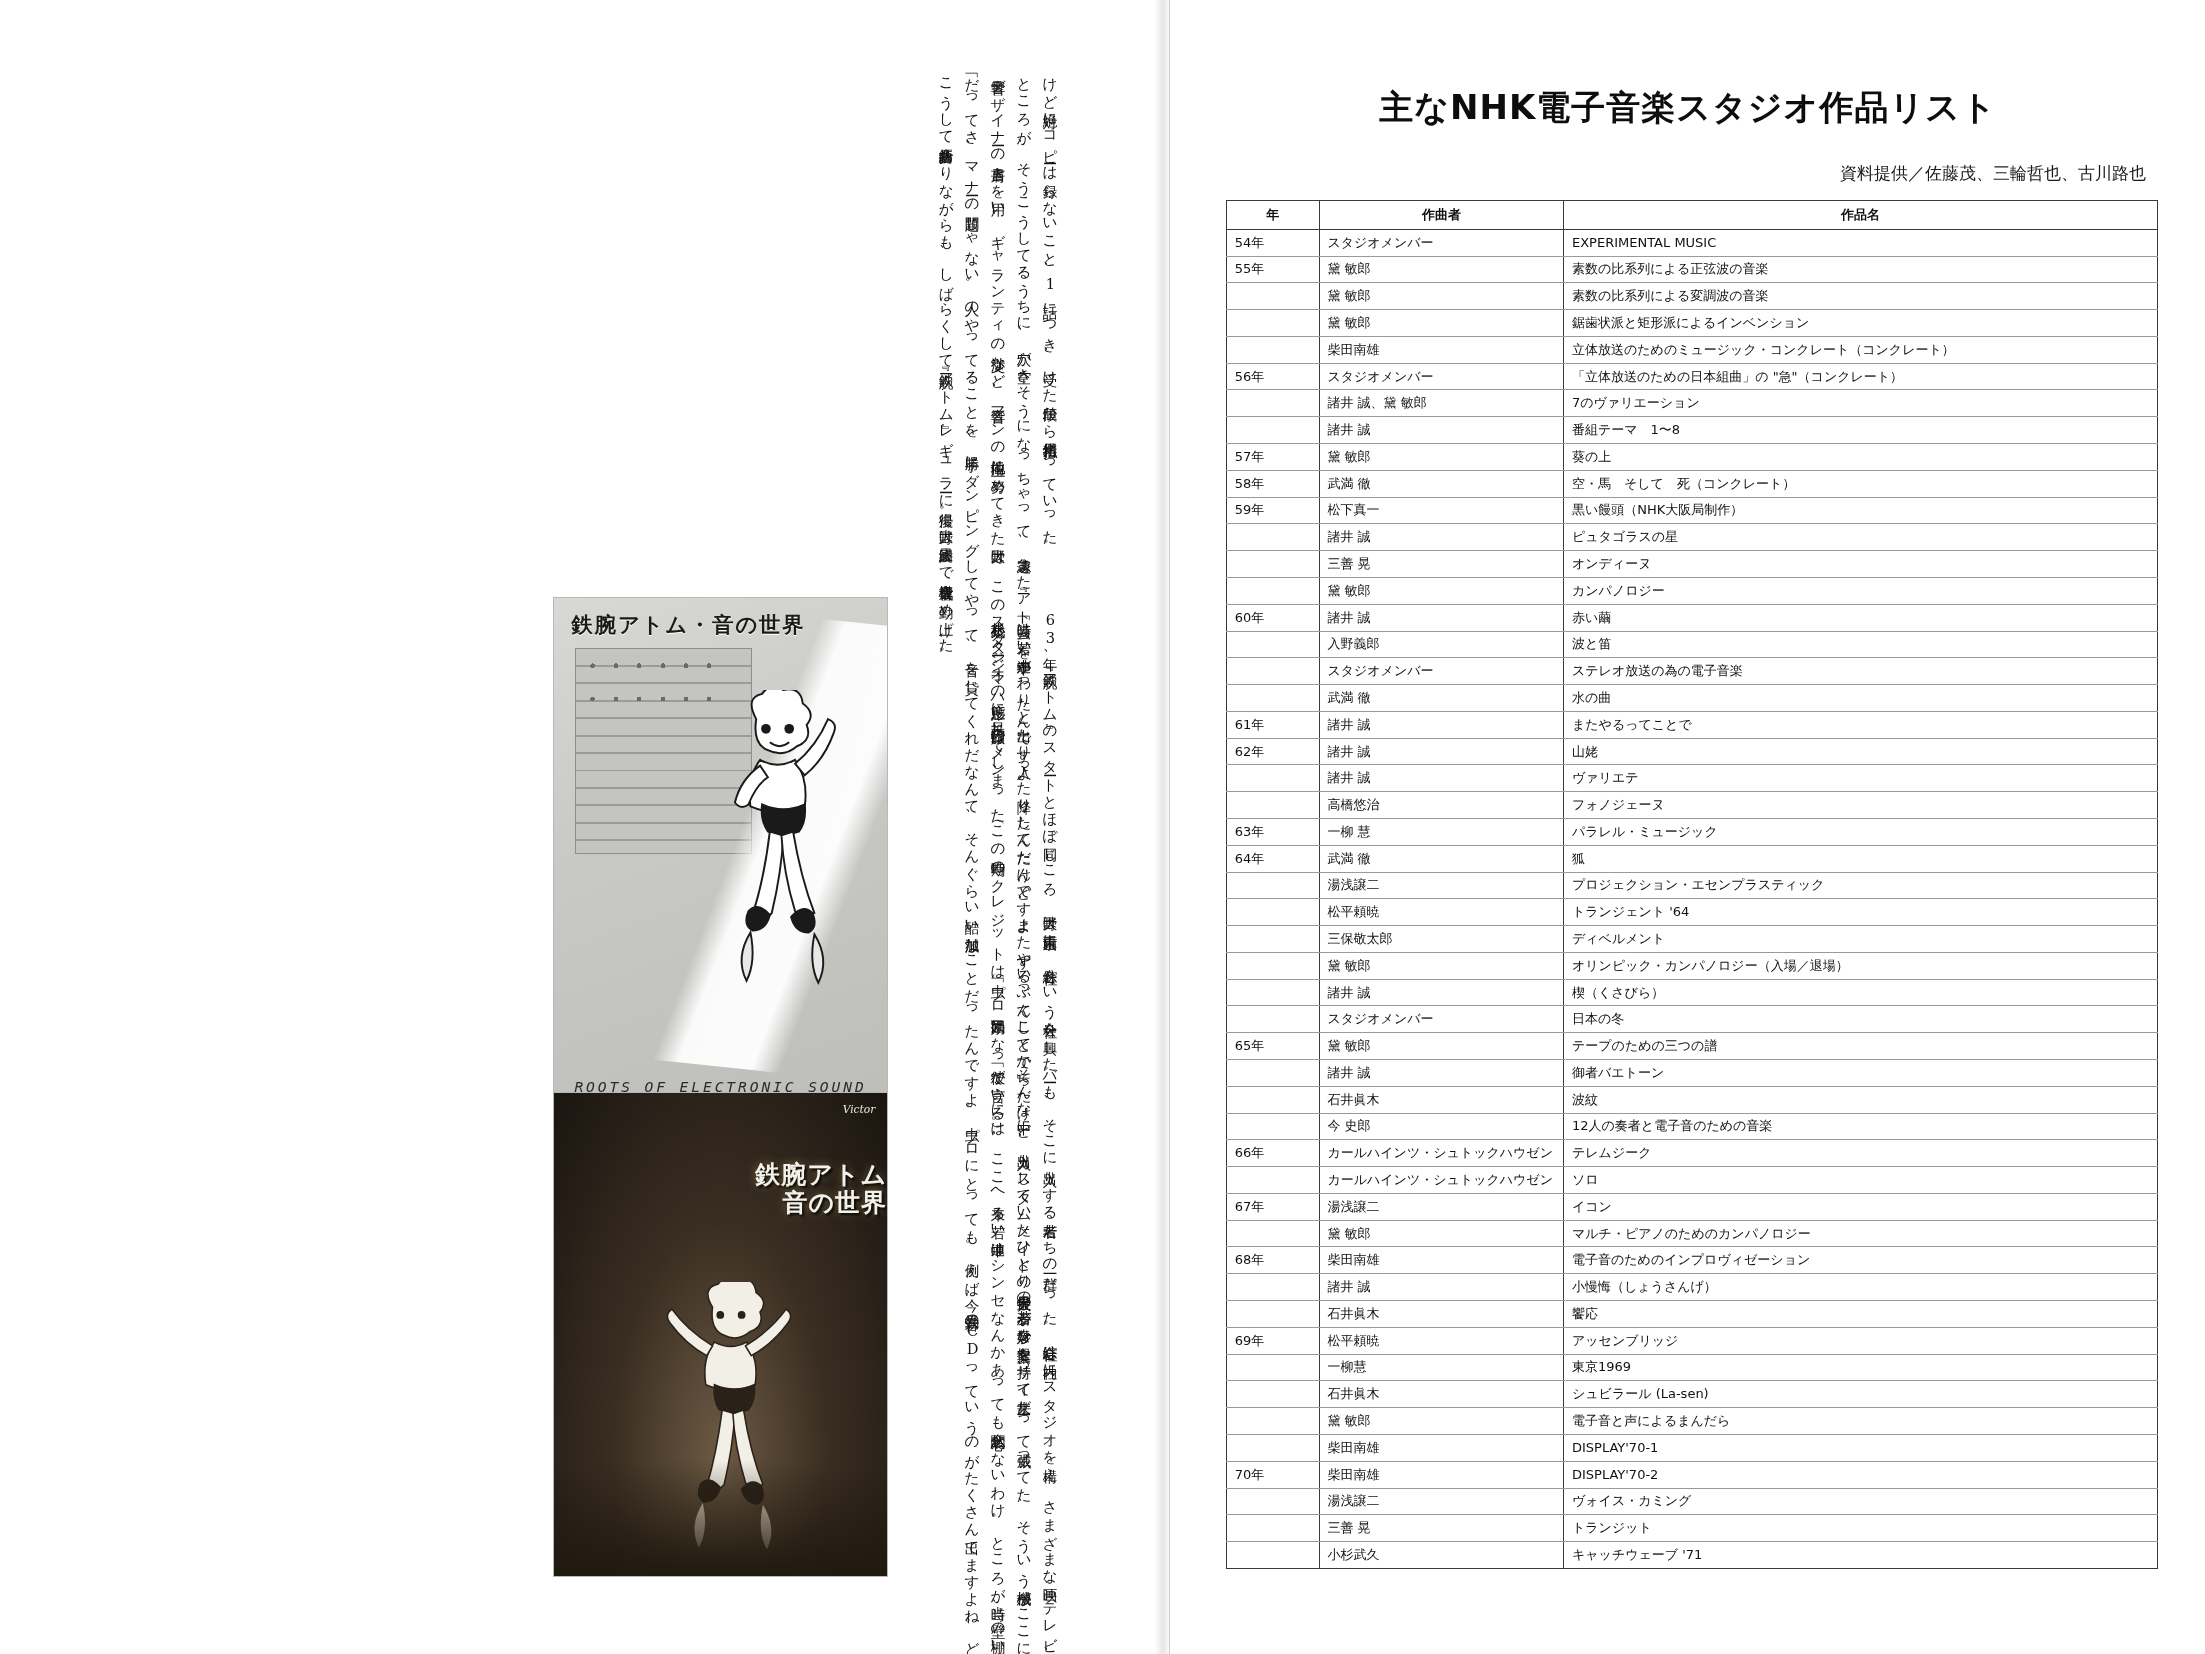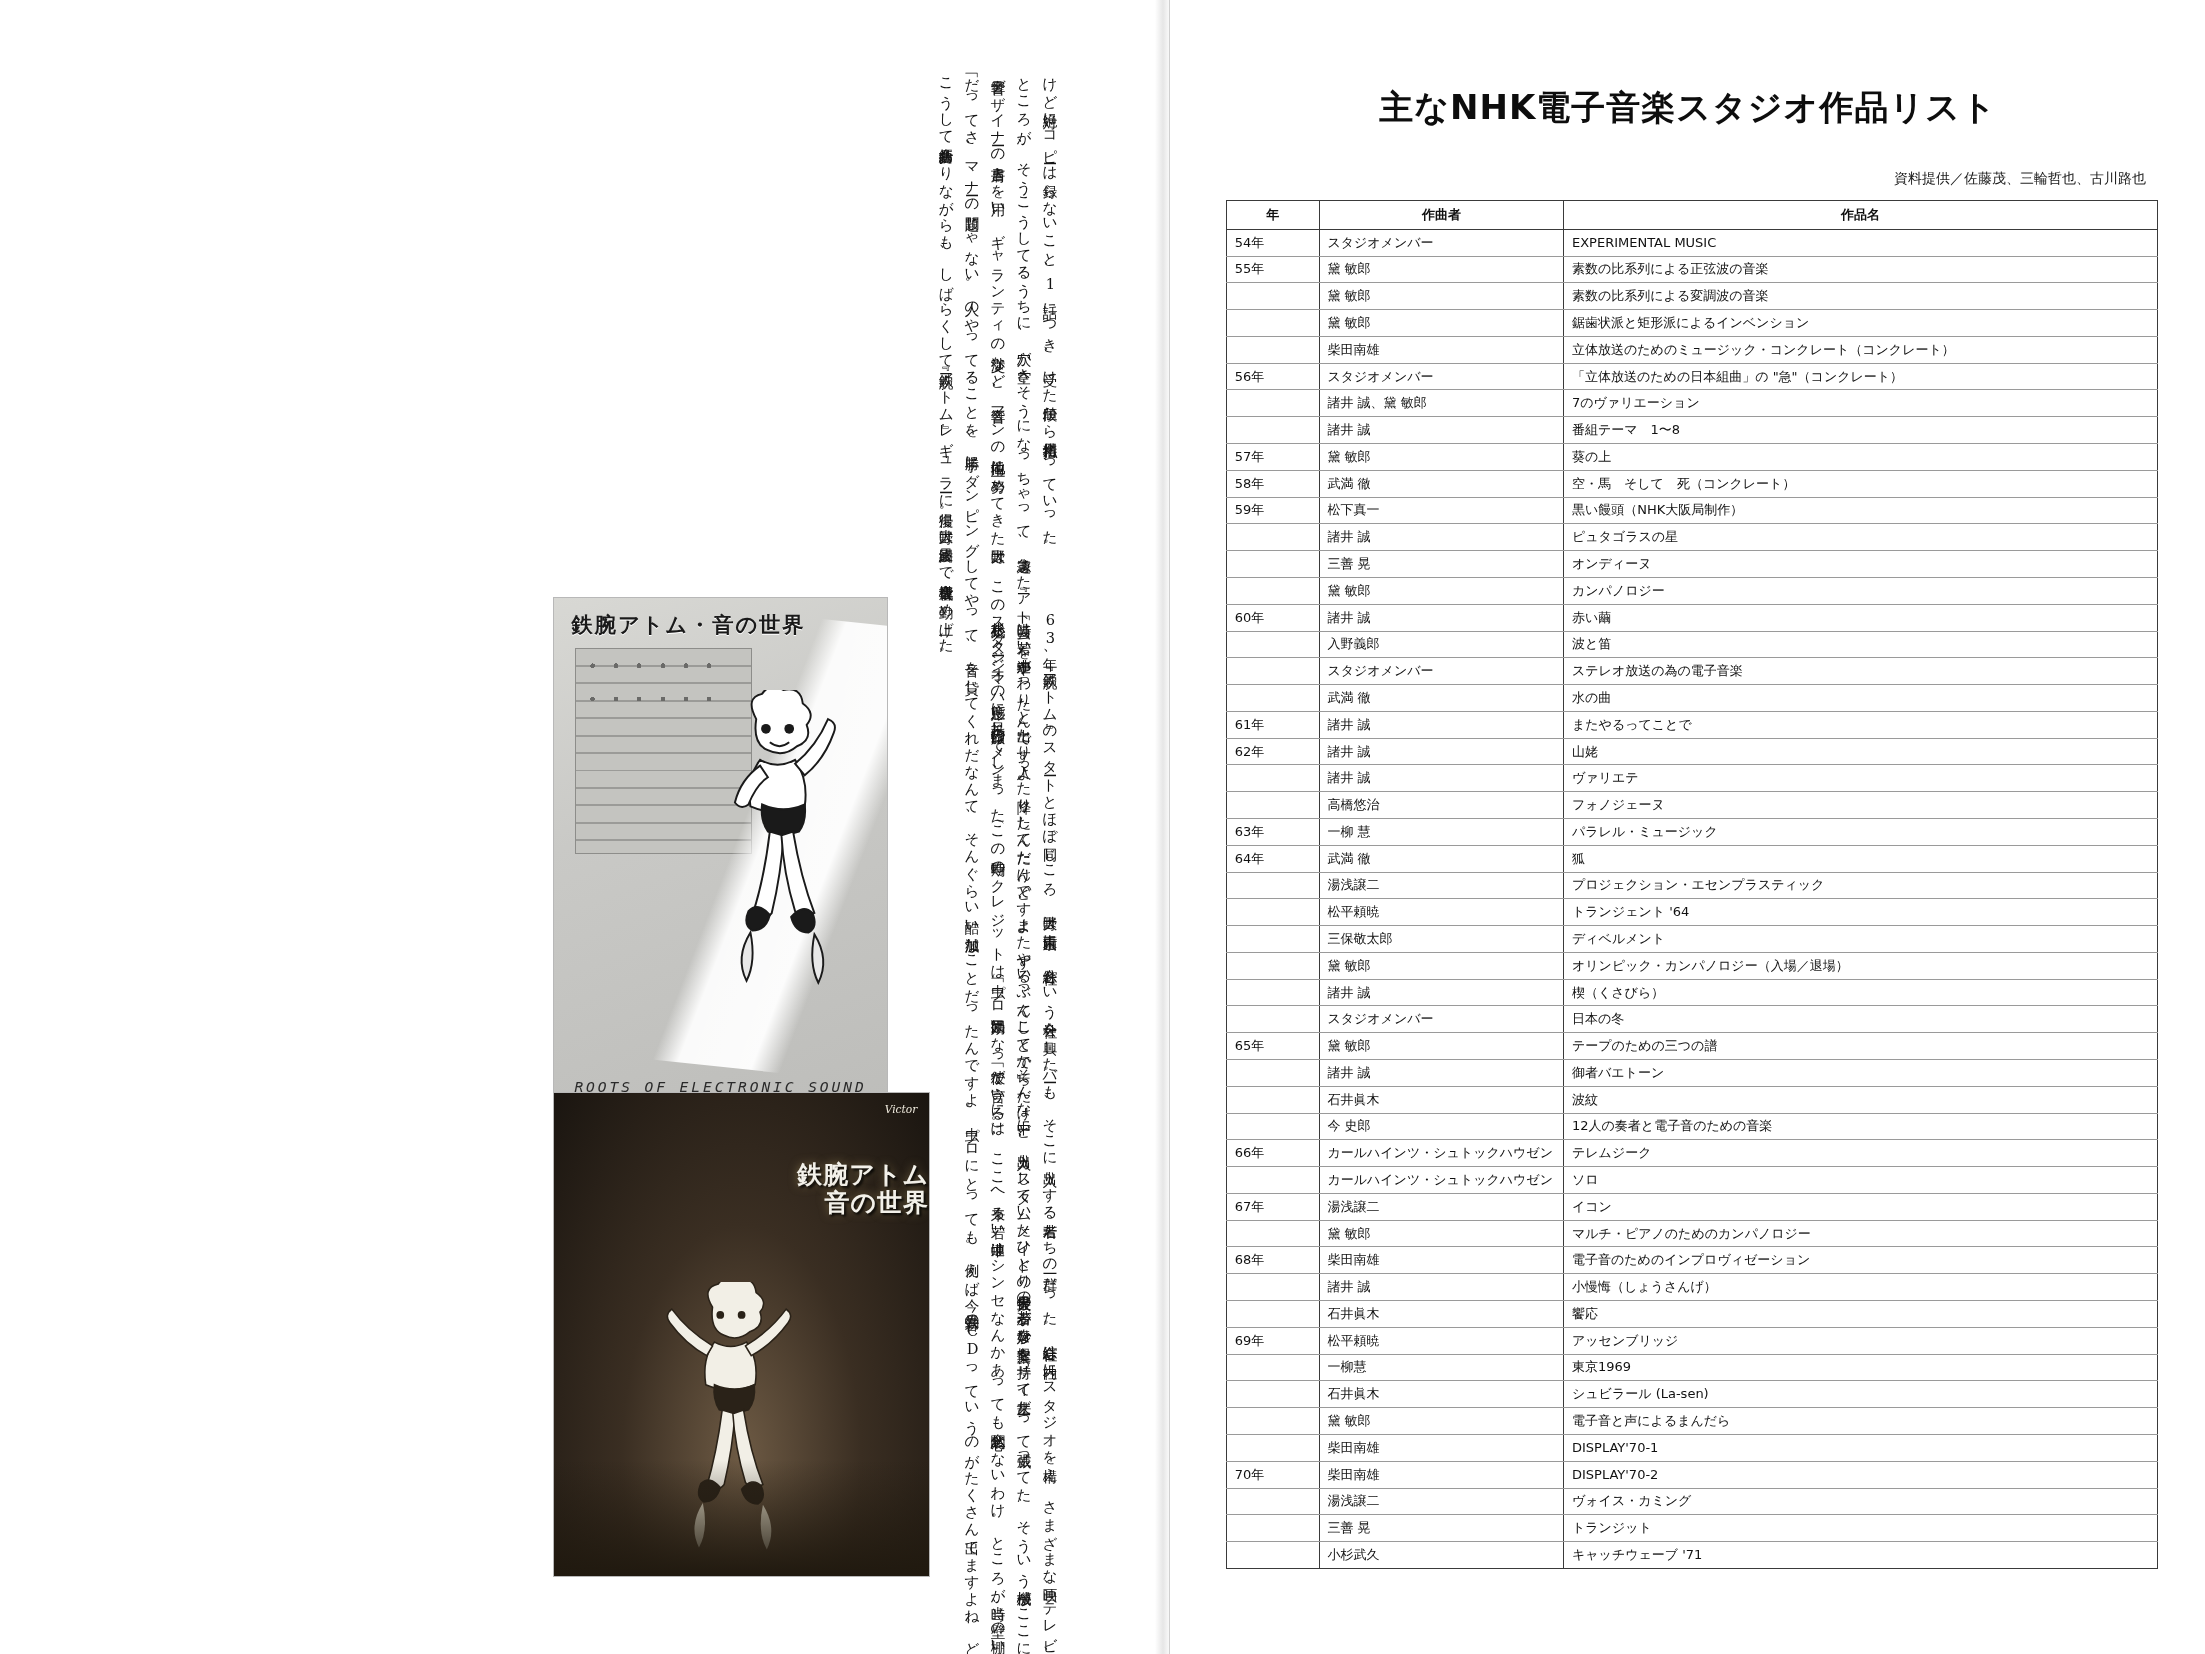--- a/index.html
+++ b/index.html
@@ -144,21 +144,21 @@
     position: absolute;
     left: 146px;
     top: 92px;
     width: 160px;
     height: 320px;
   }
 
   #album2 {
     left: 553px;
     top: 1092px;
-    width: 377px;
+    width: 335px;
     height: 485px;
     background:
       radial-gradient(ellipse at 50% 75%, #6d5a44 0%, #3a2e22 45%, #1a1510 100%);
   }
   #album2 .logo {
     position: absolute;
     left: 0; right: 0;
     top: 68px;
     text-align: right;
     font-family: "DejaVu Sans", sans-serif;
@@ -209,23 +209,23 @@
     text-align: center;
     font-family: "DejaVu Sans", "Liberation Sans", sans-serif;
     font-weight: bold;
     font-size: 34px;
     letter-spacing: 1px;
     color: #0d0d0d;
   }
   #rp-credit {
     position: absolute;
     right: 60px;
-    top: 170px;
+    top: 162px;
     font-family: "DejaVu Sans", "Liberation Sans", sans-serif;
-    font-size: 14px;
+    font-size: 17px;
     color: #1a1a1a;
   }
   #rp-table-wrap {
     position: absolute;
     left: 56px;
     top: 200px;
     width: 932px;
   }
   table.worklist {
     border-collapse: collapse;

